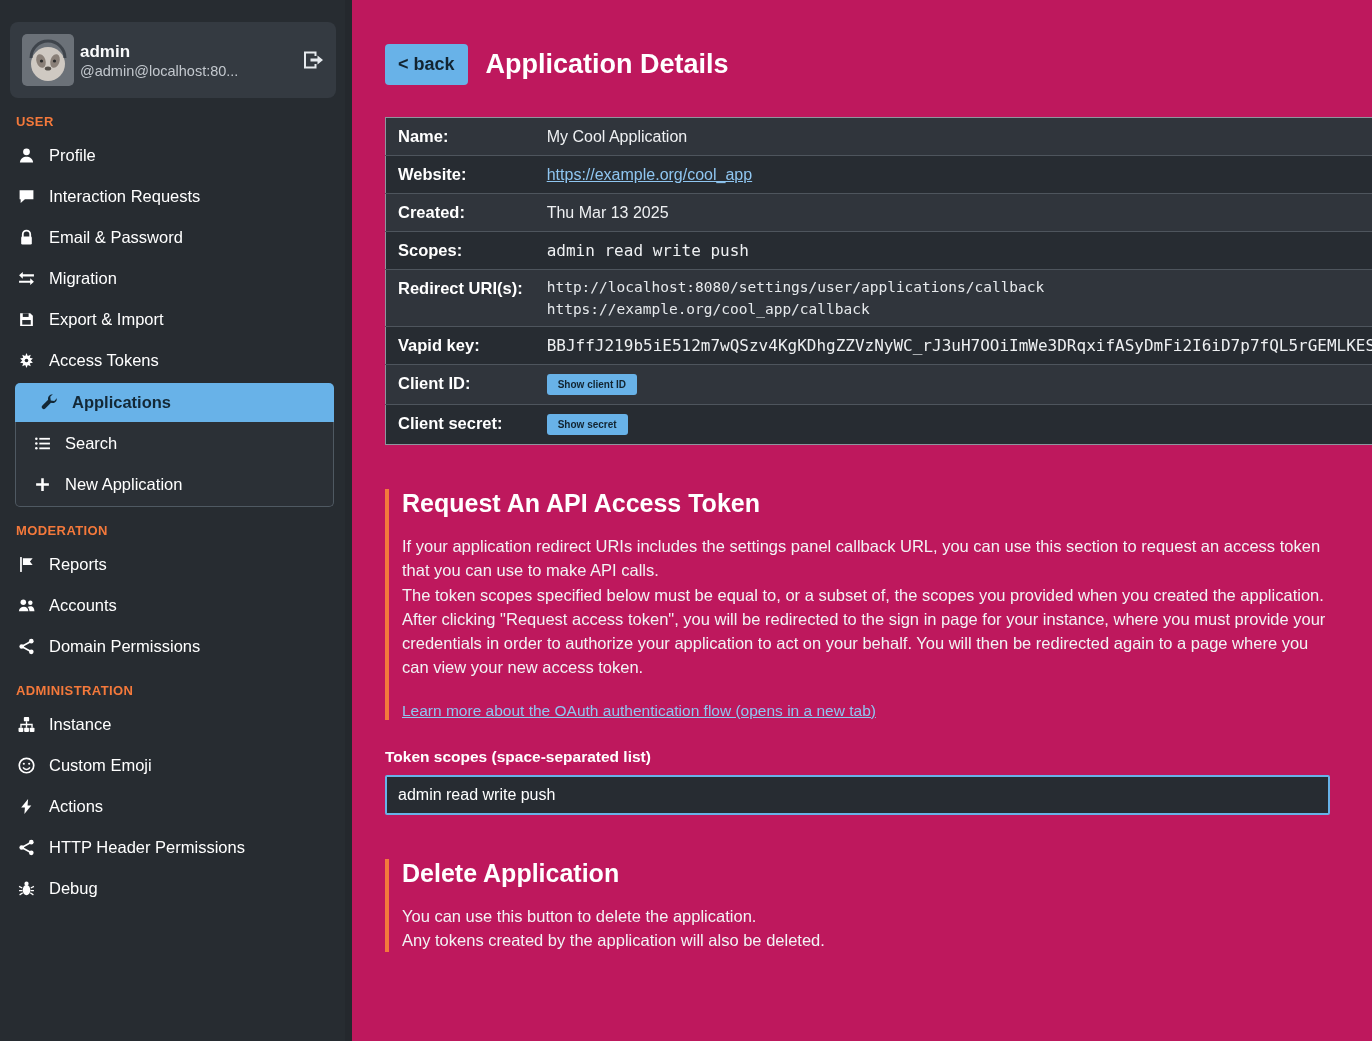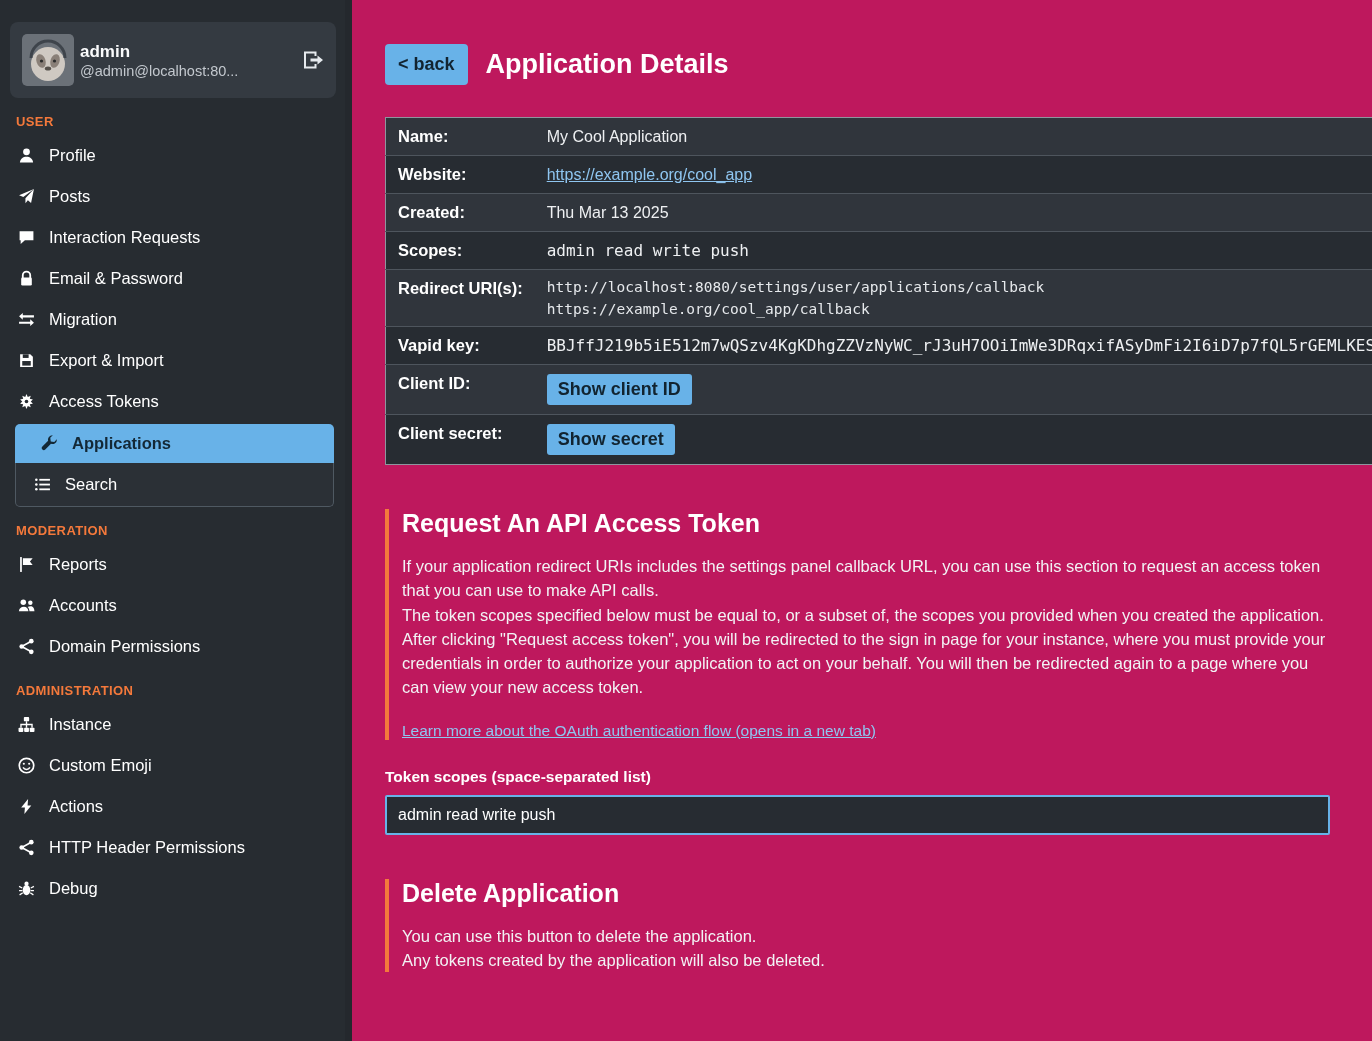--- a/index.html
+++ b/index.html
@@ -56,21 +56,21 @@
   table.details-table tr:nth-child(odd)  { background:#30353c; }
   table.details-table tr:nth-child(even) { background:#272c32; }
   table.details-table tr + tr td { border-top:1px solid #4e555d; }
   td.cell-label {
     font-weight:bold; width:190px; padding:9px 12px; font-size:16.5px;
     vertical-align:top; white-space:nowrap; color:#fff;
   }
   td.cell-value { padding:9px 12px; font-size:16px; color:#eef0f2; }
   .mono { font-family:"DejaVu Sans Mono", monospace; font-size:14.5px; color:#e6e9ec; }
   a { color:#8fc6f1; cursor:pointer; text-decoration:underline; }
-  .small-btn { font-size:18px; padding:5px 11px; border-radius:3px; }
+  .small-btn { font-size:10px; padding:5px 11px; border-radius:3px; }
   .accent-section { border-left:4px solid #f4793b; padding-left:13px; margin-top:44px; }
   .accent-section h2 { margin:12px 0 16px; font-size:25px; color:#fff; }
   .accent-section p { margin:0; font-size:16.5px; line-height:1.47; color:#f2f3f5; }
   .oauth-link { display:inline-block; margin-top:22px; font-size:15.5px; }
   .field-label { display:block; font-weight:bold; font-size:15.5px; margin:28px 0 9px; color:#fff; }
   input.scopes-input {
     width:100%; background:#272c32; border:2px solid #68b2e8; border-radius:2px;
     color:#fff; font-size:16px; padding:9px 11px; font-family:inherit; outline:none;
   }
   .request-btn { margin-top:17px; font-size:17px; padding:13px 27px; }
@@ -108,28 +108,20 @@
   <div class="nav-label">USER</div>
 
   <div class="nav-item">
     <span class="icon">
         <svg viewBox="0 0 16 16">
           <circle cx="8" cy="4.5" r="3.2"></circle>
           <path d="M1.8 14.5c.4-3.6 3-5.3 6.2-5.3s5.8 1.7 6.2 5.3z"></path>
         </svg>
       </span>
     <span>Profile</span>
-  </div>
-  <div class="nav-item">
-    <span class="icon">
-        <svg viewBox="0 0 16 16">
-          <path d="M15 1 1 6.8l4 1.7L15 1 7 9.7v4.6l2.3-2.8 3 2.5z"></path>
-        </svg>
-      </span>
-    <span>Posts</span>
   </div>
   <div class="nav-item">
     <span class="icon">
         <svg viewBox="0 0 16 16">
           <path d="M1.5 2h13v8.5H6.5L2.5 14v-3.5h-1z"></path>
         </svg>
       </span>
     <span>Interaction Requests</span>
   </div>
   <div class="nav-item">
@@ -185,20 +177,28 @@
               <circle cx="2.2" cy="3.5" r="1.2"></circle>
               <circle cx="2.2" cy="8" r="1.2"></circle>
               <circle cx="2.2" cy="12.5" r="1.2"></circle>
               <rect x="5" y="2.7" width="10" height="1.7"></rect>
               <rect x="5" y="7.2" width="10" height="1.7"></rect>
               <rect x="5" y="11.7" width="10" height="1.7"></rect>
             </svg>
           </span>
         <span>Search</span>
       </div>
+      <div class="nav-item sub">
+        <span class="icon">
+            <svg viewBox="0 0 16 16">
+              <path d="M6.8 2h2.4v4.8H14v2.4H9.2V14H6.8V9.2H2V6.8h4.8z"></path>
+            </svg>
+          </span>
+        <span>New Application</span>
+      </div>
     </div>
   </div>
 
   <div class="nav-label">MODERATION</div>
 
   <div class="nav-item">
     <span class="icon">
         <svg viewBox="0 0 16 16">
           <rect x="2" y="1" width="1.6" height="14"></rect>
           <path d="M4.6 2h9.2l-2.6 3.2 2.6 3.2H4.6z"></path>

